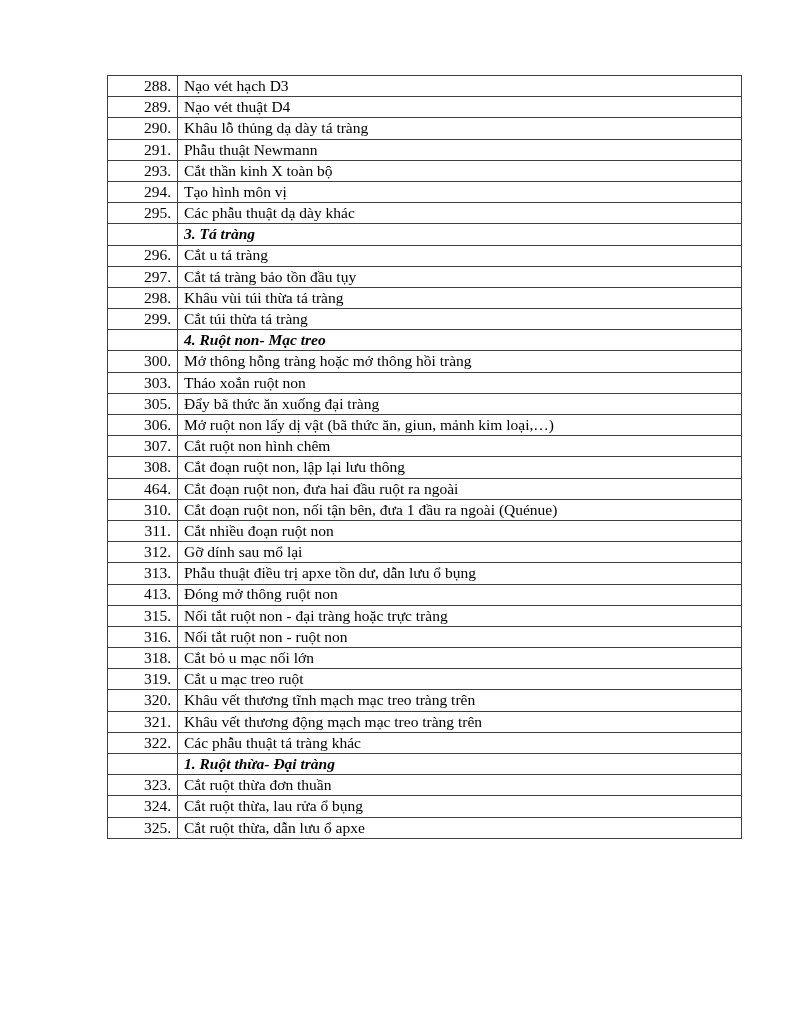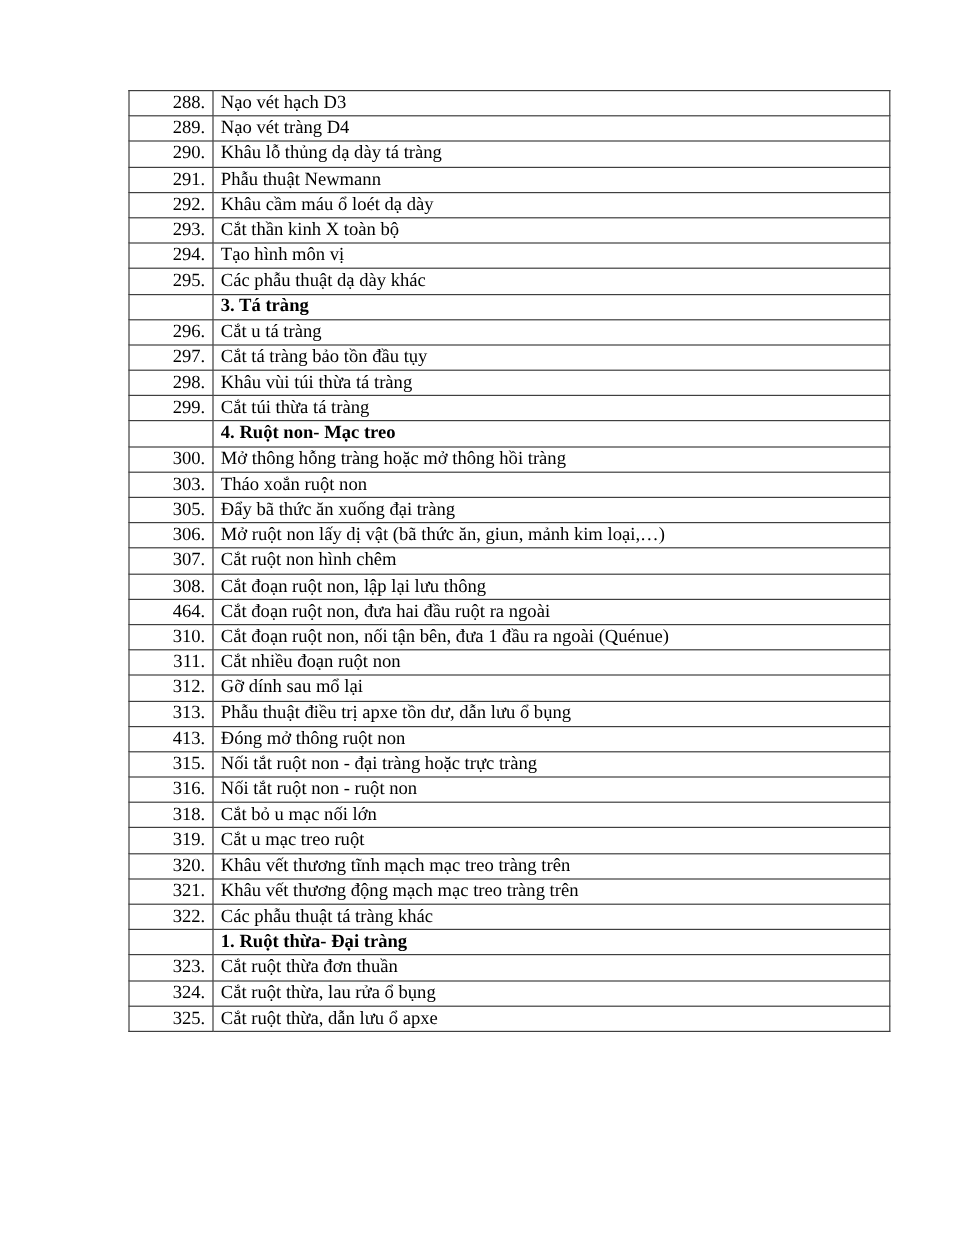--- a/index.html
+++ b/index.html
@@ -36,20 +36,21 @@
   }
   td.num-cell {
     width: 70px;
     text-align: right;
   }
   td.text-cell {
     text-align: left;
   }
   tr.section-header td.text-cell {
     font-weight: bold;
+    font-style: italic;
   }
   .page-number {
     position: absolute;
     left: 107px;
     top: 949px;
     width: 635px;
     text-align: center;
     font-size: 17px;
   }
 </style>
@@ -63,33 +64,29 @@
       <col style="width:70px">
       <col>
     </colgroup>
     <tbody>
         <tr>
       <td class="num-cell">288.</td>
       <td class="text-cell">Nạo vét hạch D3</td>
     </tr>
         <tr>
       <td class="num-cell">289.</td>
-      <td class="text-cell">Nạo vét tràng D4</td>
+      <td class="text-cell">Nạo vét thuật D4</td>
     </tr>
         <tr>
       <td class="num-cell">290.</td>
       <td class="text-cell">Khâu lỗ thủng dạ dày tá tràng</td>
     </tr>
         <tr>
       <td class="num-cell">291.</td>
       <td class="text-cell">Phẫu thuật Newmann</td>
-    </tr>
-        <tr>
-      <td class="num-cell">292.</td>
-      <td class="text-cell">Khâu cầm máu ổ loét dạ dày</td>
     </tr>
         <tr>
       <td class="num-cell">293.</td>
       <td class="text-cell">Cắt thần kinh X toàn bộ</td>
     </tr>
         <tr>
       <td class="num-cell">294.</td>
       <td class="text-cell">Tạo hình môn vị</td>
     </tr>
         <tr>

